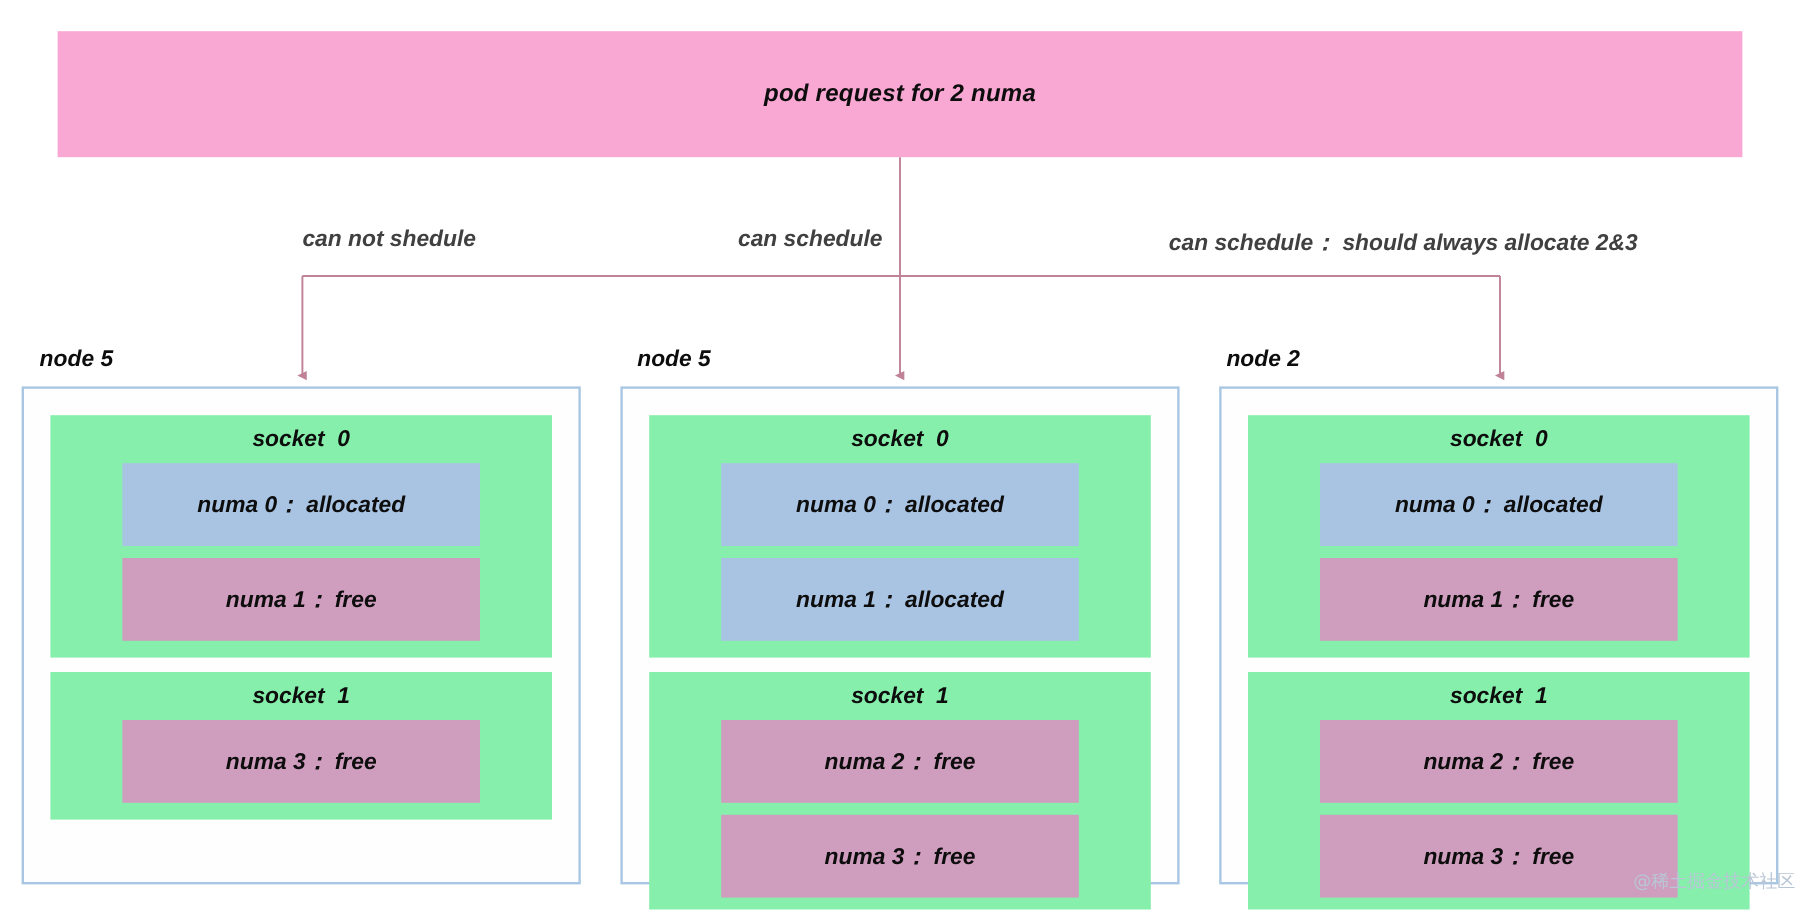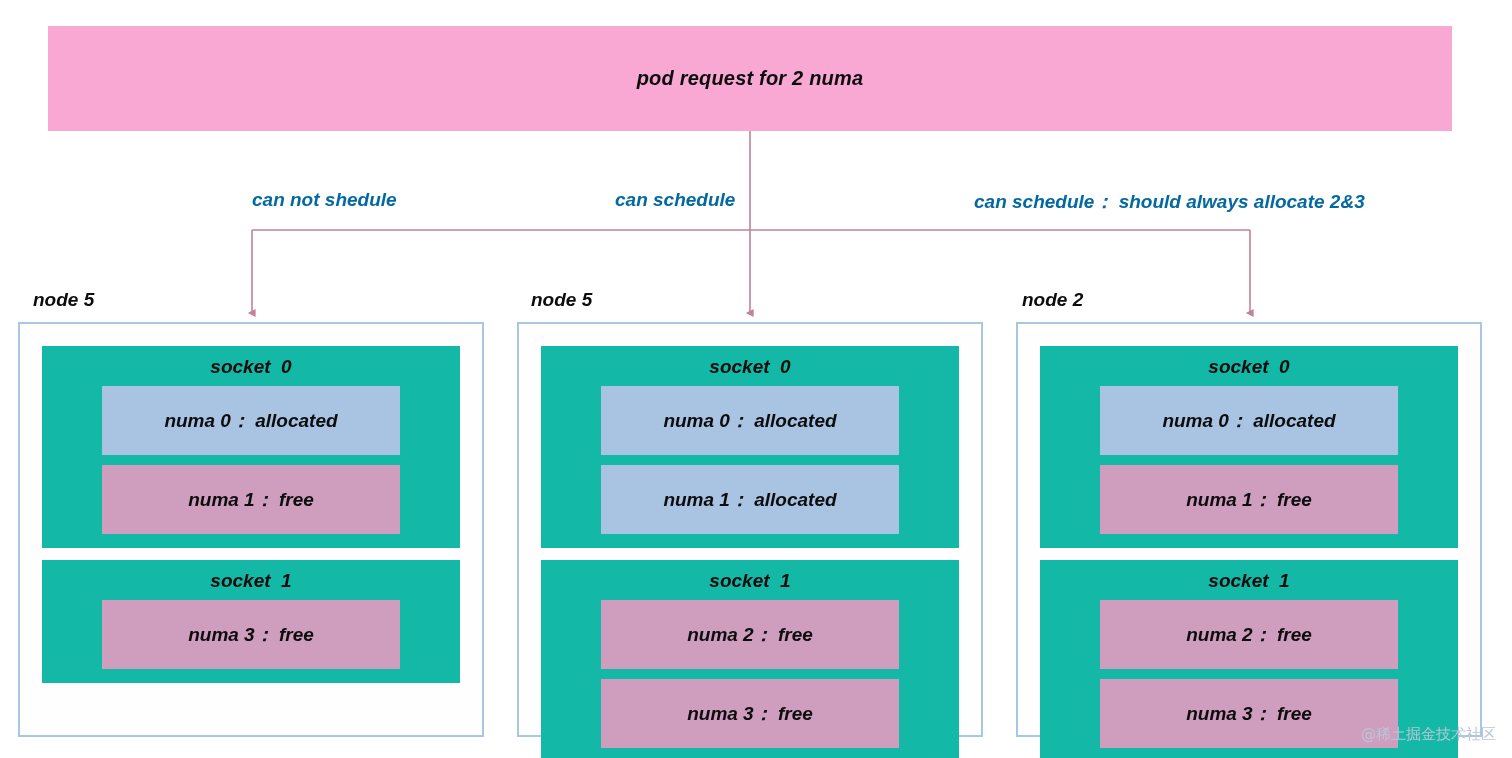--- a/index.html
+++ b/index.html
@@ -51,21 +51,21 @@
     pointer-events: none;
   }
 
   
   .edge-label {
     position: absolute;
     font-style: italic;
     font-weight: 700;
     font-size: 19px;
     white-space: nowrap;
-    color: #0369a1;
+    color: #404040;
   }
   .edge-label.l0 { left: 252px; top: 189px; }
   .edge-label.l1 { left: 615px; top: 189px; }
   .edge-label.l2 { left: 974px; top: 189px; }
 
   
   .node-caption {
     position: absolute;
     font-style: italic;
     font-weight: 700;
@@ -92,21 +92,21 @@
   .node-box.n2 { left: 1016px; }
 
   .sockets {
     padding: 22px 22px 0 22px;
     display: flex;
     flex-direction: column;
     gap: 12px;
   }
 
   .socket {
-    background: #14b8a6;
+    background: #86efac;
     padding: 10px 0 14px 0;
   }
   .socket-title {
     text-align: center;
     font-style: italic;
     font-weight: 700;
     font-size: 19px;
     color: #0d0d0d;
     margin-bottom: 8px;
     white-space: pre;

